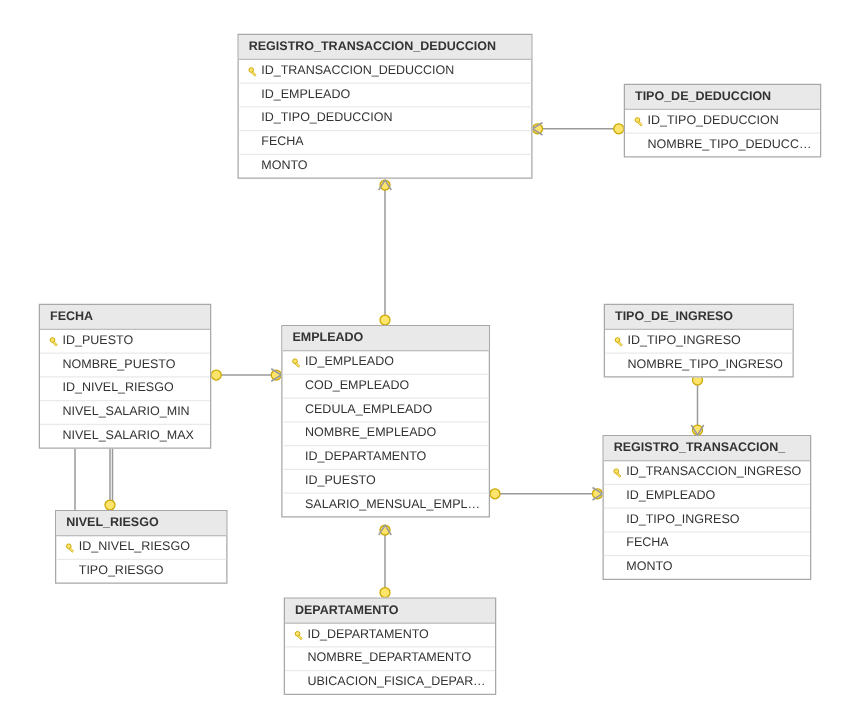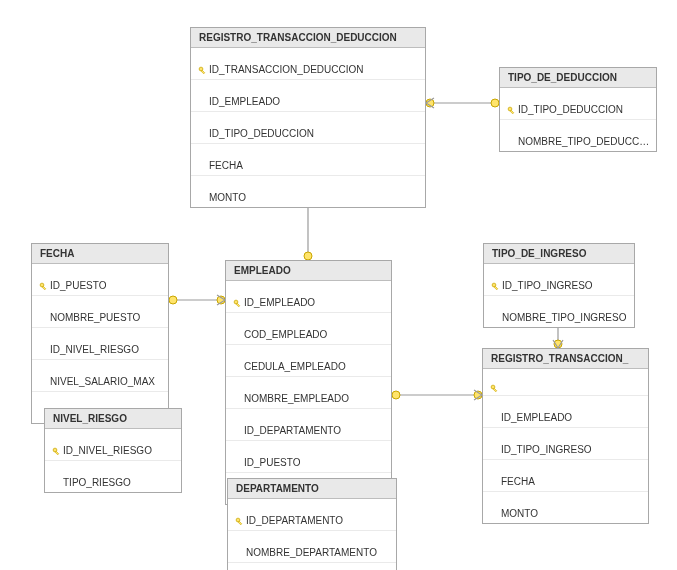--- a/index.html
+++ b/index.html
@@ -30,21 +30,21 @@
     border-bottom: 1px solid #bdbdbd;
     padding: 4px 8px;
     font-weight: bold;
     font-size: 10px;
     white-space: nowrap;
     overflow: hidden;
     text-overflow: ellipsis;
   }
   .table .row {
     border-bottom: 1px solid #eaeaea;
-    padding: 15px 6px 2px 5px;
+    padding: 2px 6px 2px 5px;
     line-height: 14px;
     display: flex;
     white-space: nowrap;
     overflow: hidden;
   }
   .table .row:last-child { border-bottom: none; }
   .keycol {
     width: 13px;
     display: inline-flex;
     justify-content: center;
@@ -194,25 +194,25 @@
         <div class="row">
           <span class="keycol"></span>
           <span class="colname">NOMBRE_PUESTO</span>
         </div>
         <div class="row">
           <span class="keycol"></span>
           <span class="colname">ID_NIVEL_RIESGO</span>
         </div>
         <div class="row">
           <span class="keycol"></span>
+          <span class="colname">NIVEL_SALARIO_MIN</span>
+        </div>
+        <div class="row">
+          <span class="keycol"></span>
           <span class="colname">NIVEL_SALARIO_MAX</span>
-        </div>
-        <div class="row">
-          <span class="keycol"></span>
-          <span class="colname">NIVEL_SALARIO_MIN</span>
         </div>
       </div>
   </div>
 
   <div id="tbl-empleado" class="table" style="left:225px; top:260px; width:167px;">
     <div class="header">EMPLEADO</div>
     <div class="rows">
         <div class="row">
           <span class="keycol">
             <svg class="keyicon" viewBox="0 0 24 24">
@@ -271,20 +271,21 @@
   <div id="tbl-rti" class="table" style="left:482px; top:348px; width:167px;">
     <div class="header">REGISTRO_TRANSACCION_</div>
     <div class="rows">
         <div class="row">
           <span class="keycol">
             <svg class="keyicon" viewBox="0 0 24 24">
               <circle cx="8" cy="8" r="5" fill="#ffe46b" stroke="#c9a600" stroke-width="2"></circle>
               <rect x="11" y="11" width="10" height="4" fill="#ffe46b" stroke="#c9a600" stroke-width="1.5" transform="rotate(45 11 11)"></rect>
             </svg>
           </span>
+          <span class="colname">ID_TRANSACCION_INGRESO</span>
         </div>
         <div class="row">
           <span class="keycol"></span>
           <span class="colname">ID_EMPLEADO</span>
         </div>
         <div class="row">
           <span class="keycol"></span>
           <span class="colname">ID_TIPO_INGRESO</span>
         </div>
         <div class="row">

